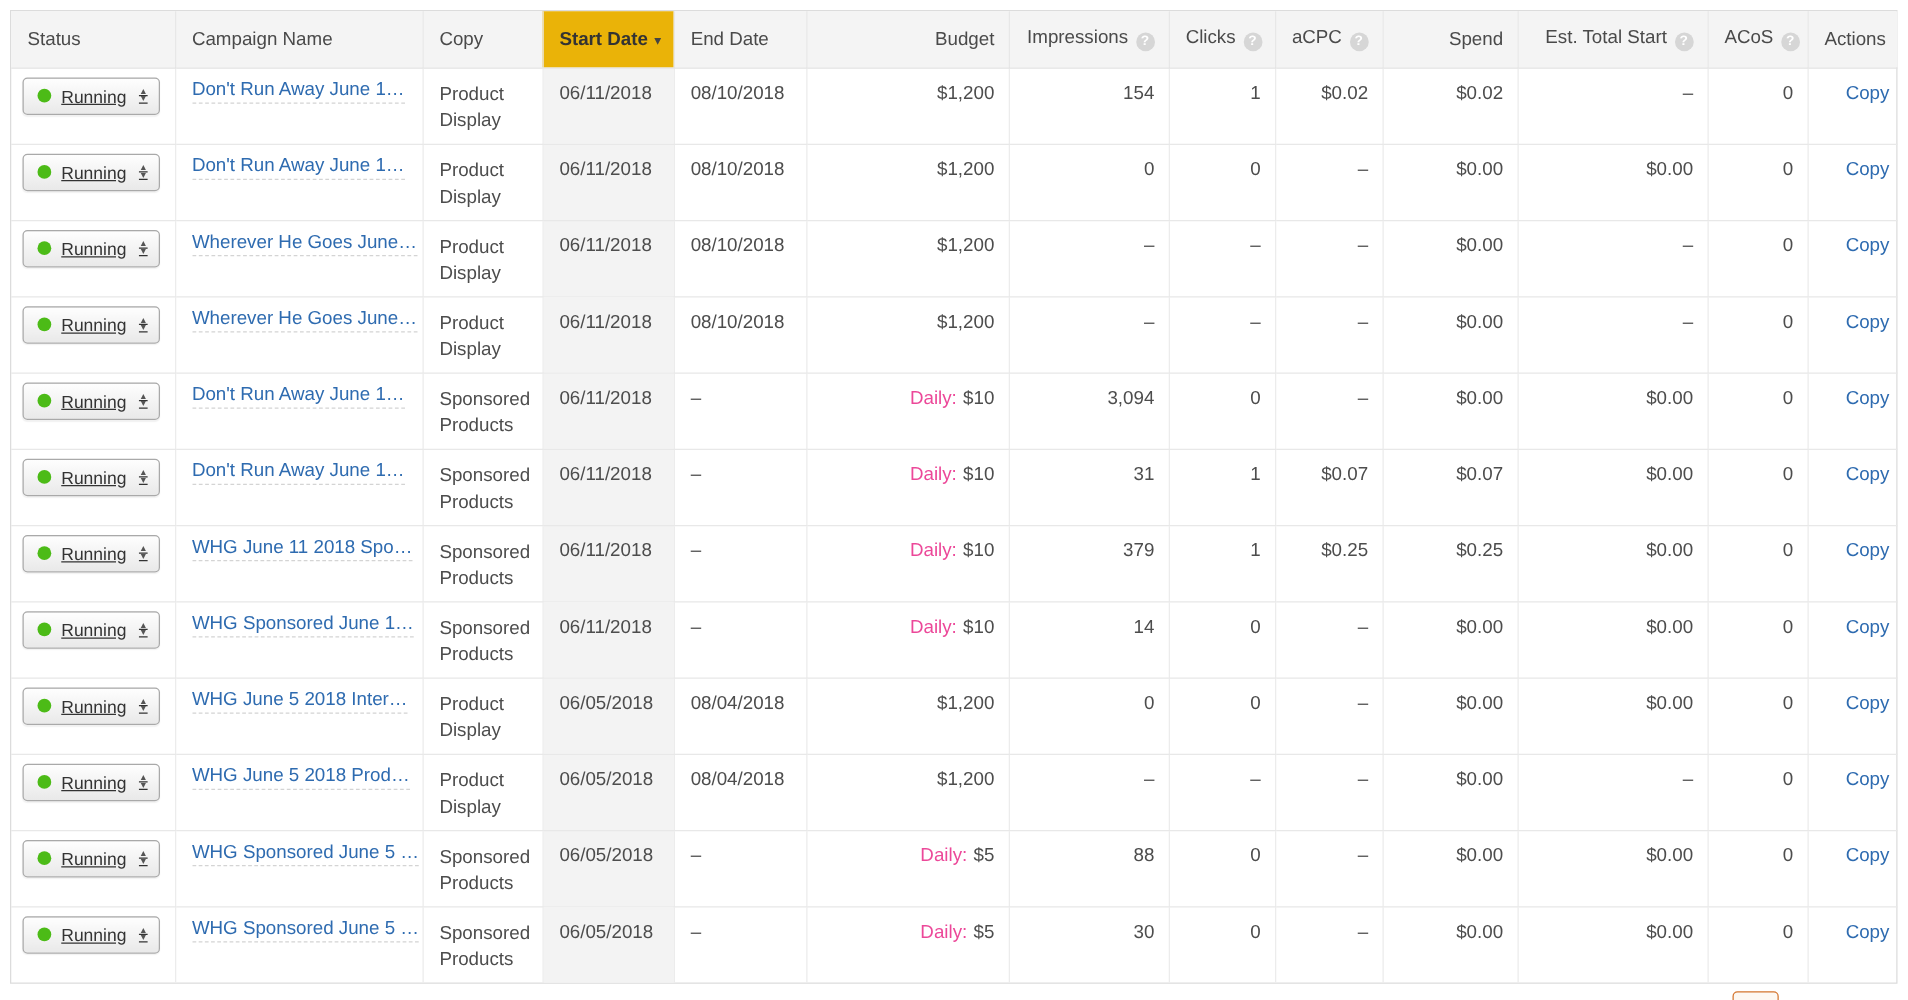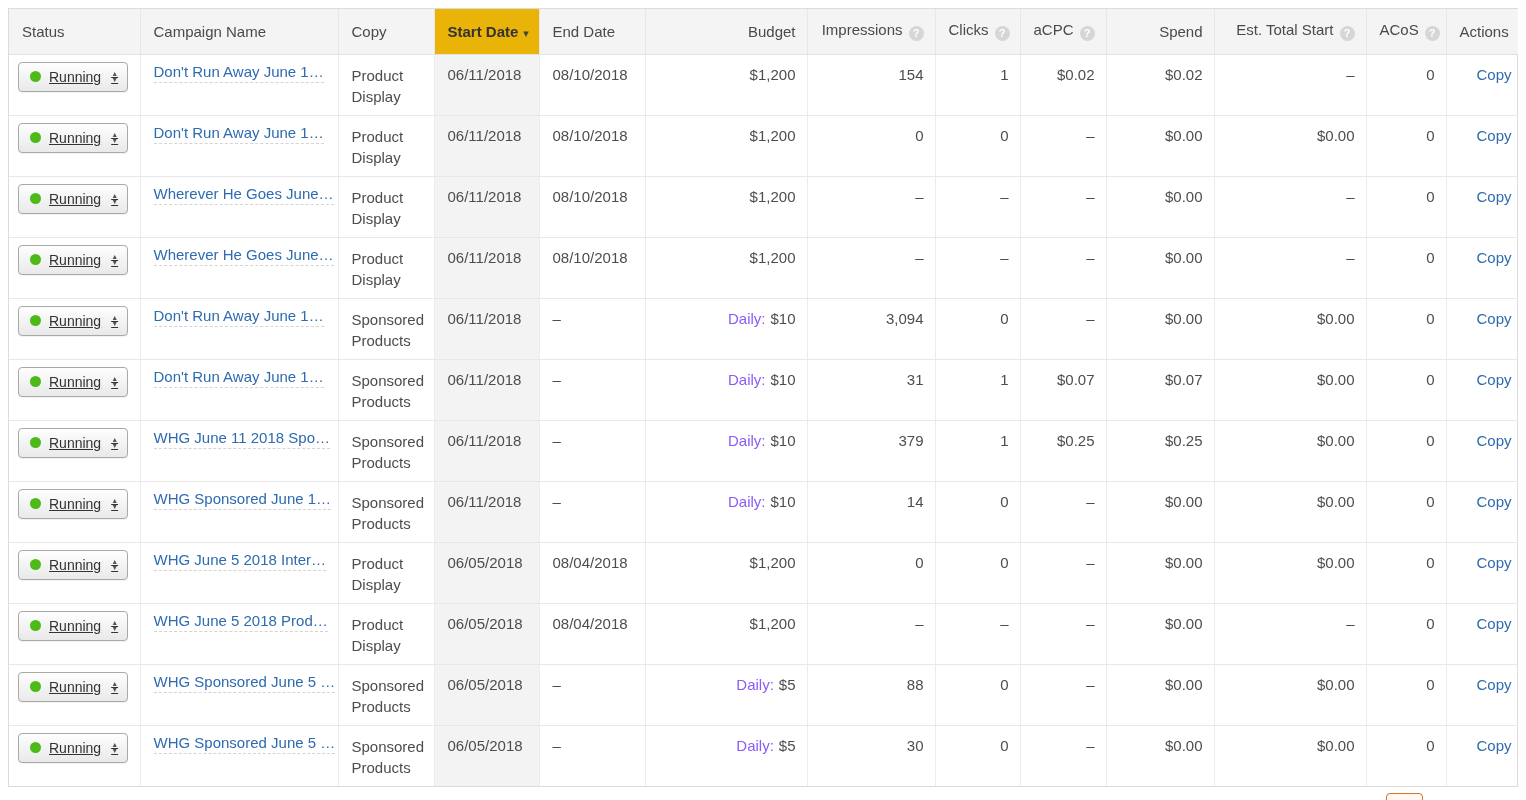--- a/index.html
+++ b/index.html
@@ -46,21 +46,21 @@
                 padding:0 9px 0 11px; border:1px solid #a9a9a9; border-radius:4px;
                 background:linear-gradient(#fefefe,#e9e9e9); font-size:14px;
                 color:#333; cursor:pointer; box-shadow:0 1px 1px rgba(0,0,0,.06);text-decoration:underline; }
   .dot { width:11px; height:11px; border-radius:50%; background:var(--green,#4cbb17); }
   .stepper { display:inline-flex; flex-direction:column; justify-content:center;
              margin-left:2px; color:#555; }
   .stepper span { font-size:7px; line-height:6px; }
 
   a.link { color:var(--link,#2e6bb0); text-decoration:none; cursor:pointer; }
   a.campaign-link { border-bottom:1px dashed #d4d4d4; padding-bottom:2px; }
-  .daily-label { color:#8b5cf6; margin-right:5px; }
+  .daily-label { color:#ec4899; margin-right:5px; }
 
   .page-btn { position:absolute; left:1386px; top:793px; width:37px; height:26px;
               border:1px solid var(--orange,#d4752e); border-radius:4px;
               background:#fdf8f2; color:#c45500; font-size:14px; text-align:center;
               line-height:24px; cursor:pointer; }
 </style>
 </head>
 <body>
 
 <div id="table-wrap">

